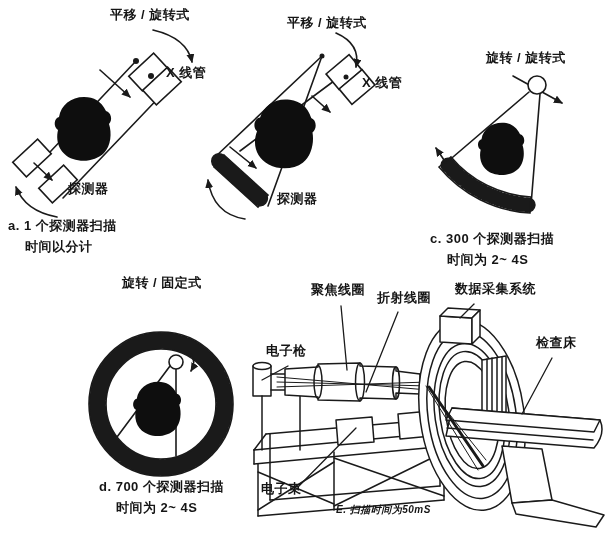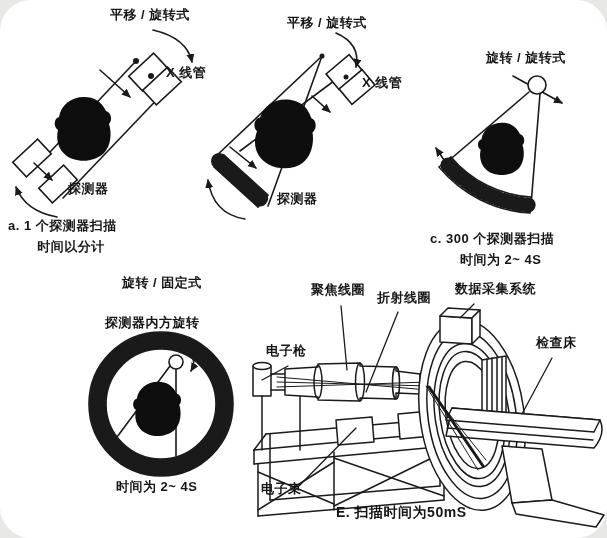--- a/index.html
+++ b/index.html
@@ -1,24 +1,24 @@
 <!DOCTYPE html>
 <html><head>
 <meta charset="utf-8">
 <style>
   html,body{margin:0;padding:0;background:#e8e8e4;}
   .figure{position:relative;width:607px;height:538px;background:#ffffff;overflow:hidden;
-          font-family:"Liberation Sans",sans-serif;border-radius:31px;}
+          font-family:"Liberation Sans",sans-serif;}
   .figure svg{position:absolute;left:0;top:0;}
   .lbl{position:absolute;font-weight:700;font-size:13px;line-height:1.15;color:#151515;
        letter-spacing:.5px;white-space:nowrap;}
   .cap{position:absolute;font-weight:700;font-size:13px;line-height:21px;color:#151515;
-       letter-spacing:.5px;white-space:nowrap;text-align:center;}
+       letter-spacing:.5px;white-space:nowrap;}
   .cap .indent{padding-left:17px;}
-  .big{font-size:14px;}
+  .big{font-size:10px;font-style:italic;}
   .dot{fill:#1a1a1a;stroke:none;}
   .solid{fill:#0e0e0e;stroke:none;}
 </style>
 </head>
 <body>
 
 <div class="figure">
 
   <svg width="607" height="538" viewBox="0 0 607 538">
     <defs>
@@ -191,22 +191,22 @@
   <div class="lbl" style="left:362px;top:76px">X 线管</div>
   <div class="lbl" style="left:277px;top:192px">探测器</div>
 
   <div class="lbl" style="left:486px;top:51px">旋转 / 旋转式</div>
   <div class="cap" style="left:430px;top:228px">
     <div>c. 300 个探测器扫描</div>
     <div class="indent">时间为 2~ 4S</div>
   </div>
 
   <div class="lbl" style="left:122px;top:276px">旋转 / 固定式</div>
-  <div class="lbl" style="left:105px;top:316px">探测器内方旋转</div>
   <div class="cap" style="left:99px;top:476px">
+    <div>d. 700 个探测器扫描</div>
     <div class="indent">时间为 2~ 4S</div>
   </div>
 
   <div class="lbl" style="left:266px;top:344px">电子枪</div>
   <div class="lbl" style="left:311px;top:283px">聚焦线圈</div>
   <div class="lbl" style="left:377px;top:291px">折射线圈</div>
   <div class="lbl" style="left:455px;top:282px">数据采集系统</div>
   <div class="lbl" style="left:536px;top:336px">检查床</div>
   <div class="lbl" style="left:261px;top:482px">电子束</div>
   <div class="lbl big" style="left:336px;top:504px">E. 扫描时间为50mS</div>

